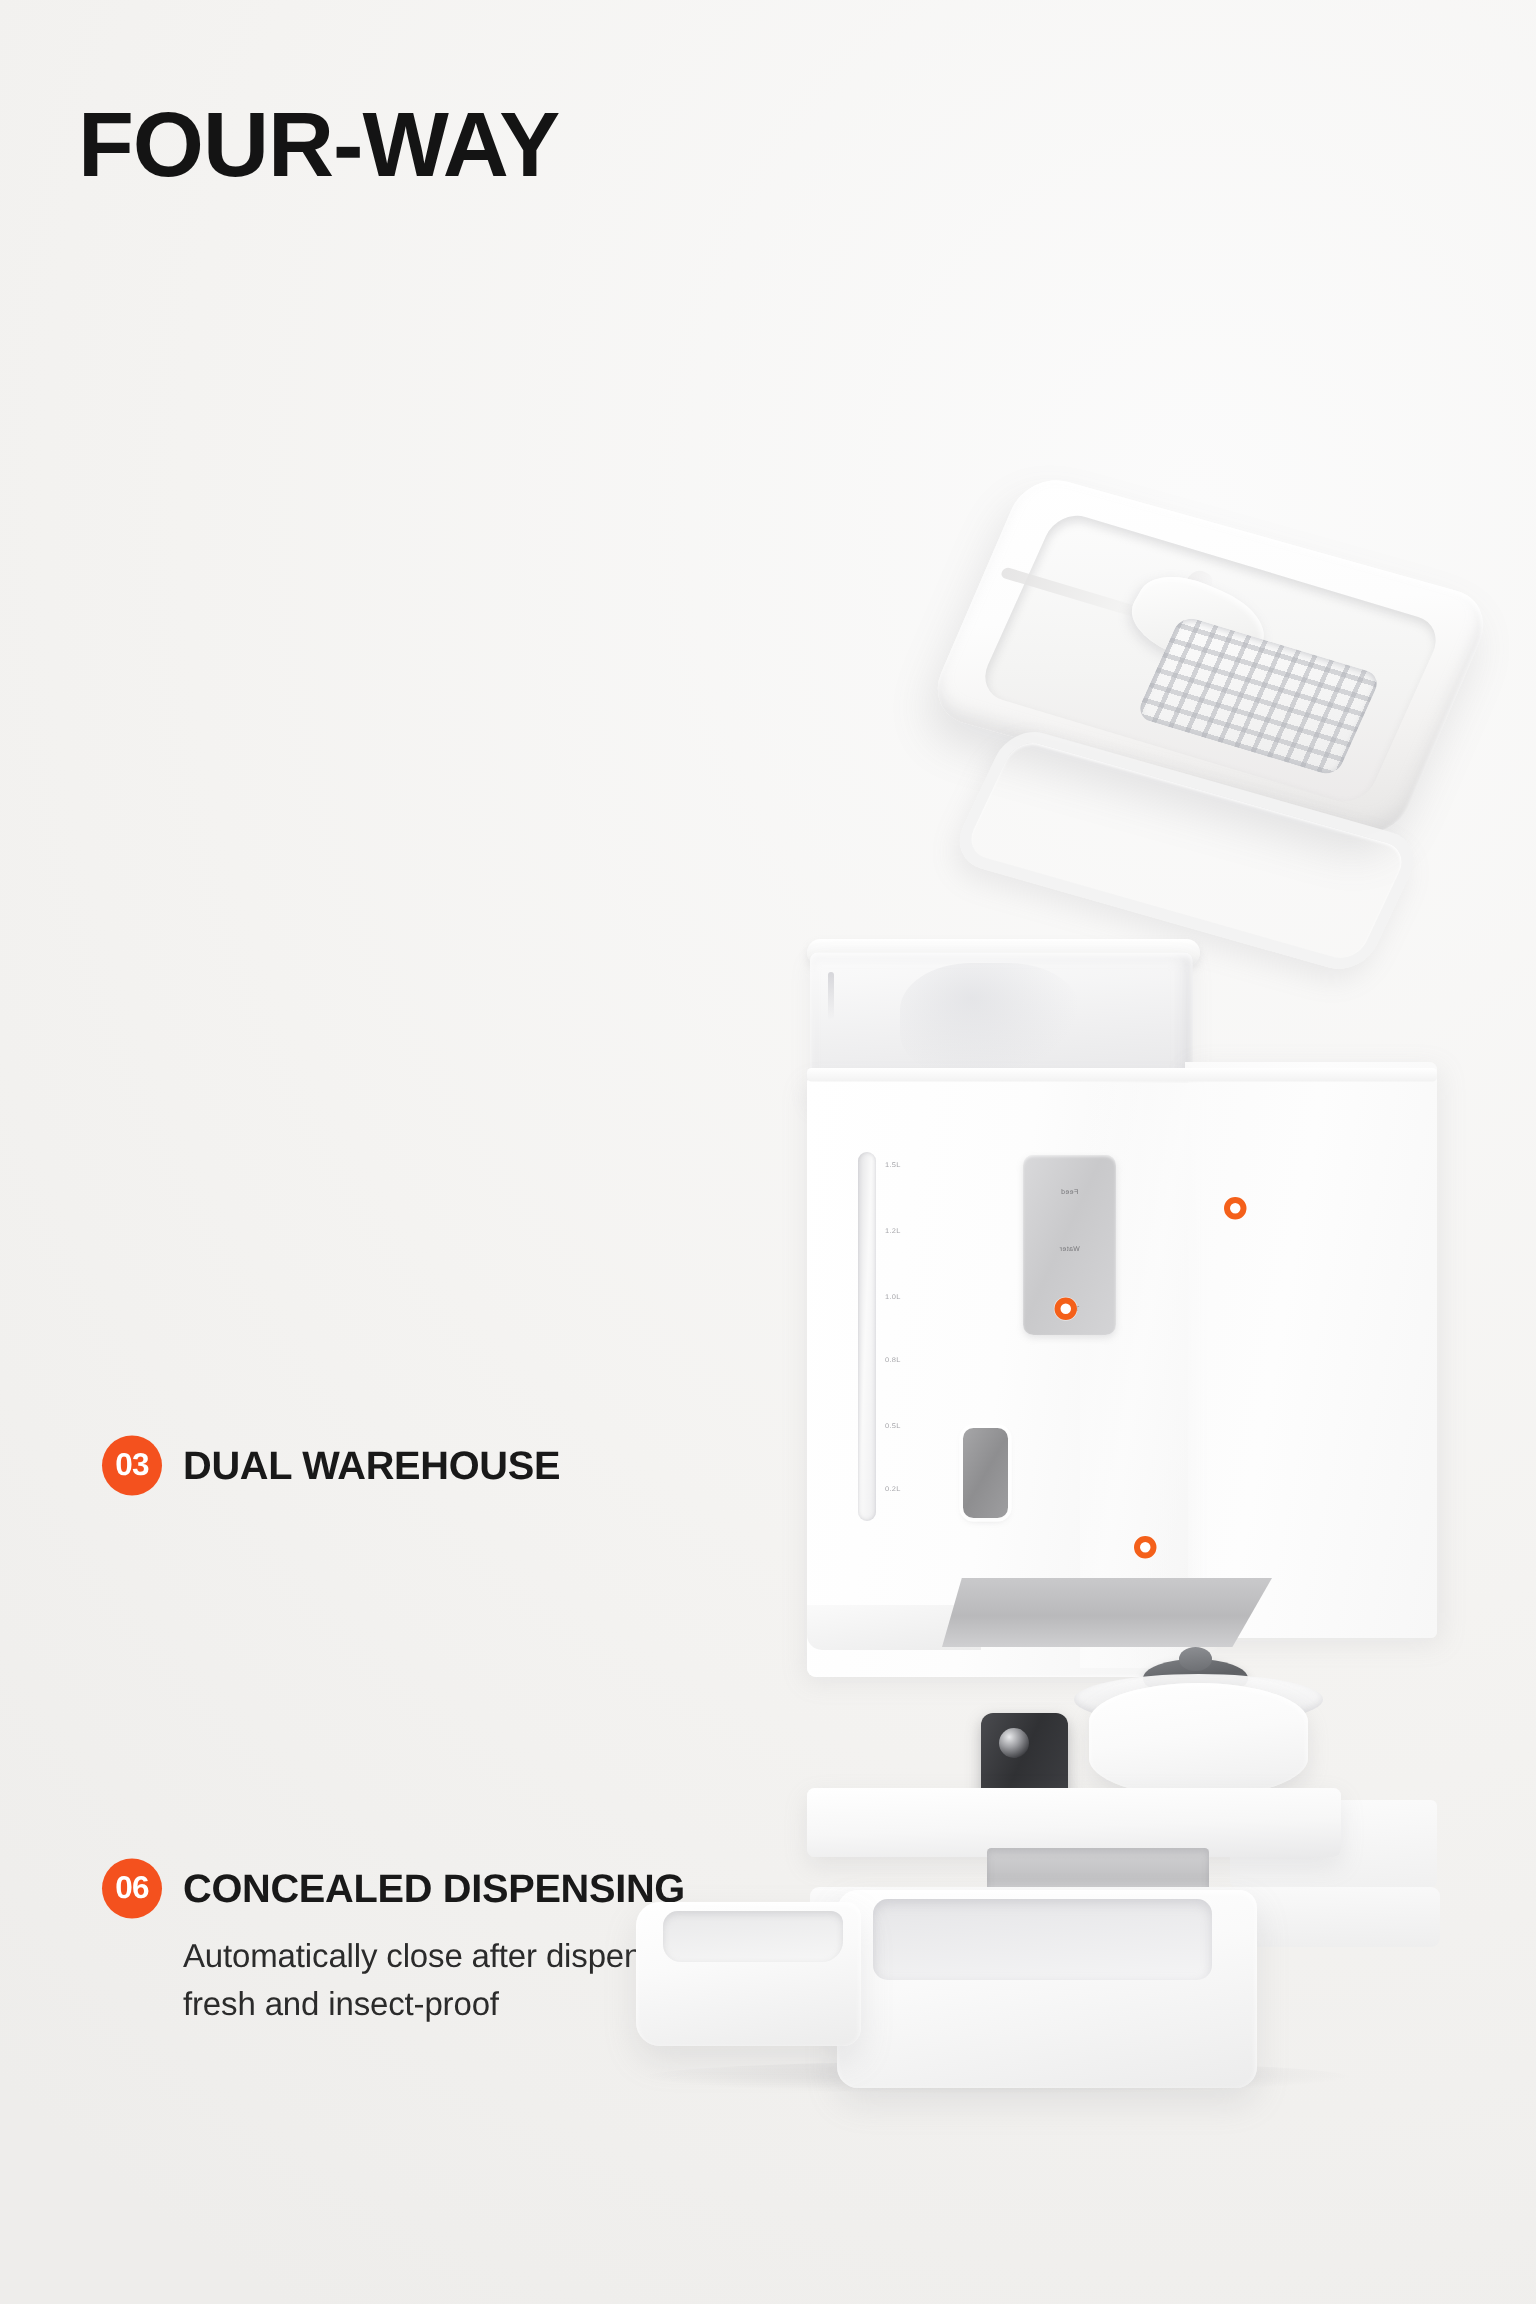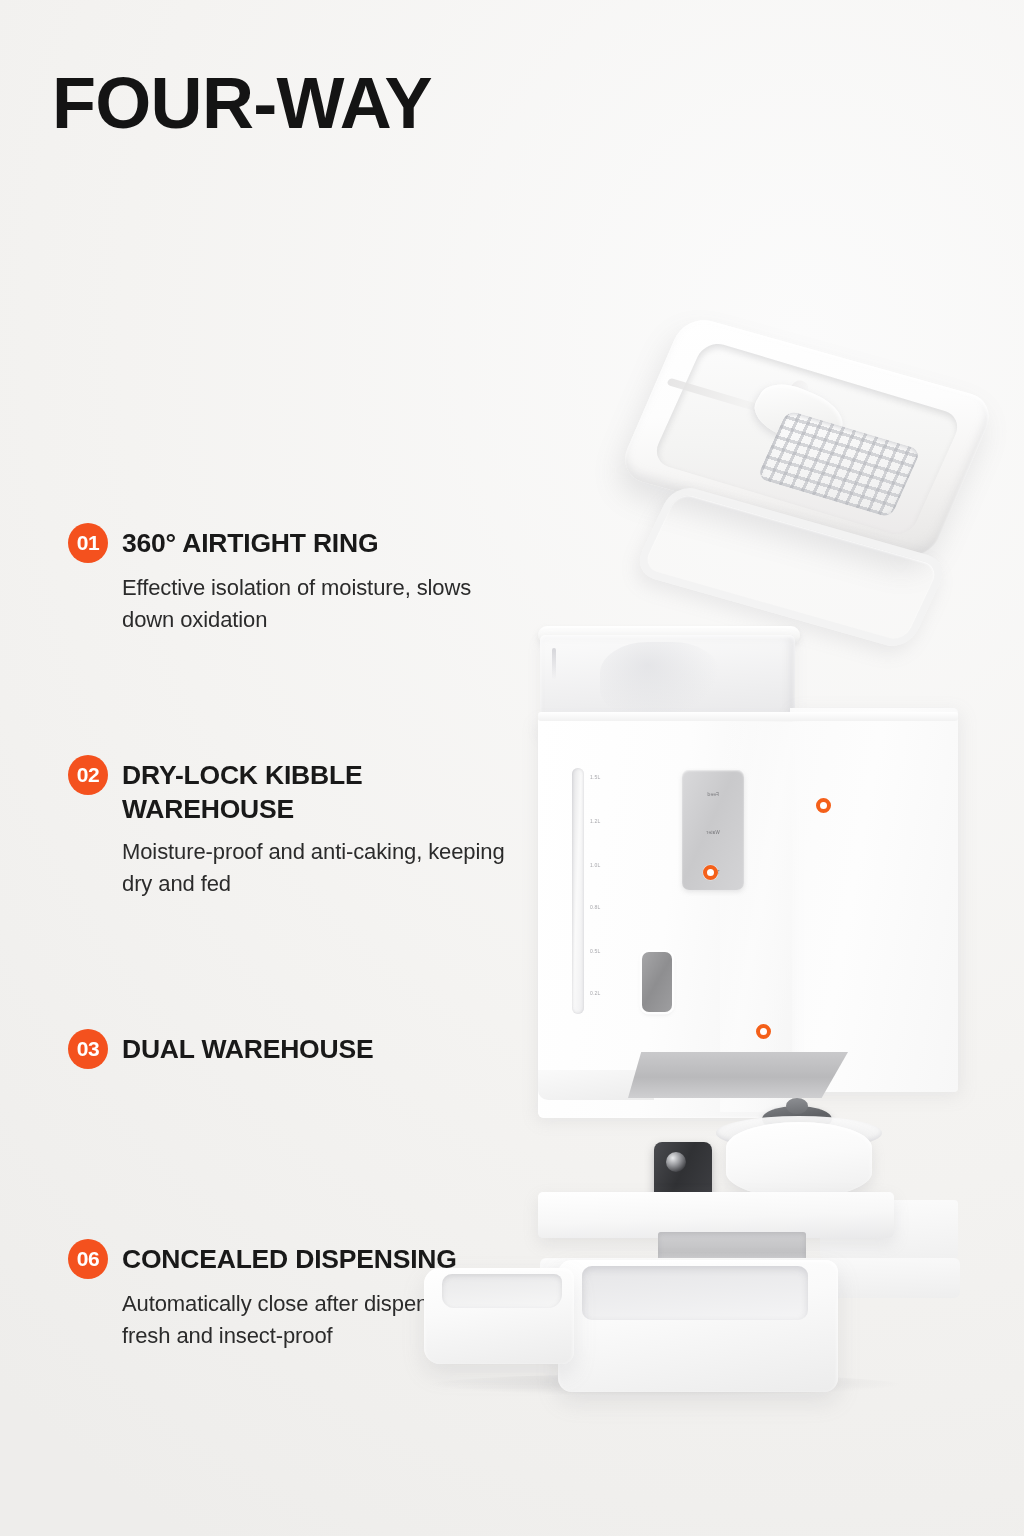--- a/index.html
+++ b/index.html
@@ -30,21 +30,21 @@
 
   
   .headline {
     position: absolute;
     left: 52px;
     top: 56px;
     width: 880px;
   }
   .headline-line {
     display: block;
-    font-size: 72px;
+    font-size: 61px;
     line-height: 1.33;
     font-weight: 700;
     letter-spacing: -0.7px;
     color: #141414;
     white-space: nowrap;
   }
 
   
   .features {
     position: absolute;
@@ -89,21 +89,21 @@
     margin-left: 54px;
     font-size: 22px;
     line-height: 1.46;
     font-weight: 400;
     color: #2b2b2b;
     letter-spacing: -0.1px;
   }
 
   #feature-1 { left: 68px; top: 522px; }
   #feature-2 { left: 68px; top: 754px; }
-  #feature-3 { left: 68px; top: 1028px; }
+  #feature-3 { left: 68px; top: 956px; }
   #feature-4 { left: 68px; top: 1238px; }
 
   
   .product {
     position: absolute;
     left: 390px;
     top: 330px;
     width: 634px;
     height: 1110px;
   }
@@ -544,35 +544,21 @@
 <body>
 
 <div class="page">
 
   <div class="headline">
     <span class="headline-line">FOUR-WAY</span>
   </div>
 
   <div class="features">
 
-    <div class="feature" id="feature-1">
-      <div class="feature-head">
-        <div class="badge">01</div>
-        <div class="feature-title">360° AIRTIGHT RING</div>
-      </div>
-      <div class="feature-desc">Effective isolation of moisture, slows down oxidation</div>
-    </div>
-
-    <div class="feature" id="feature-2">
-      <div class="feature-head">
-        <div class="badge">02</div>
-        <div class="feature-title">DRY-LOCK KIBBLE WAREHOUSE</div>
-      </div>
-      <div class="feature-desc">Moisture-proof and anti-caking, keeping dry and fed</div>
-    </div>
+
 
     <div class="feature" id="feature-3">
       <div class="feature-head">
         <div class="badge">03</div>
         <div class="feature-title">DUAL WAREHOUSE</div>
       </div>
     </div>
 
     <div class="feature" id="feature-4">
       <div class="feature-head">

